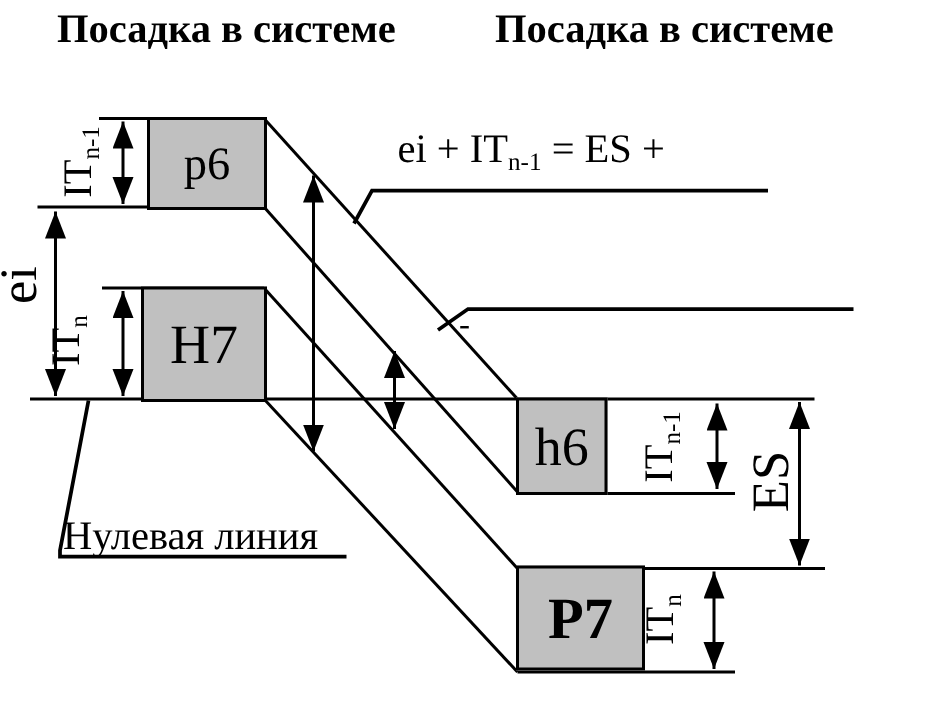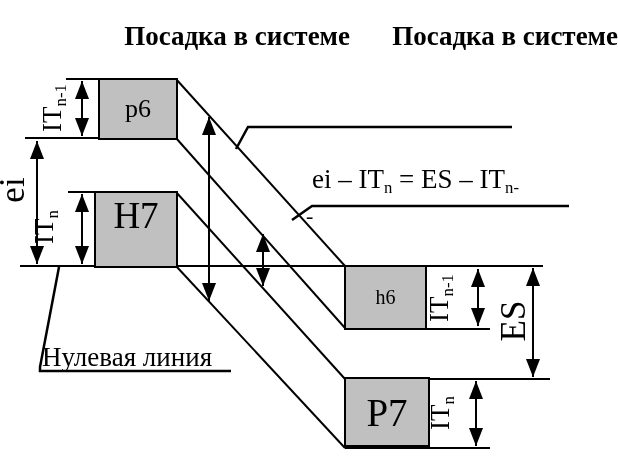--- a/index.html
+++ b/index.html
@@ -2,33 +2,33 @@
 <html><head>
 <meta charset="utf-8">
 <style>
   html,body{margin:0;padding:0;background:#fff;}
   #stage{
     position:relative;width:618px;height:467px;background:#ffffff;
     overflow:hidden;font-family:"Liberation Serif",serif;color:#000;
   }
   svg{position:absolute;left:0;top:0;}
   .title{
-    position:absolute;top:22px;font-weight:bold;font-size:27px;line-height:29px;
-    text-align:right;letter-spacing:0px;
+    position:absolute;top:5px;font-weight:bold;font-size:27px;line-height:29px;
+    text-align:left;letter-spacing:0px;
   }
   #title-left{left:38px;width:312px;}
   #title-right{left:330px;width:288px;}
   .zone{
     position:absolute;background:#c0c0c0;border:2px solid #000;
     display:flex;align-items:center;justify-content:center;box-sizing:border-box;
   }
-  #zone-p6{left:98px;top:78px;width:80px;height:62px;font-size:26px;}
-  #zone-h7{left:94px;top:191px;width:84px;height:77px;font-size:37px;align-items:flex-start;padding-top:1px;}
-  #zone-h6{left:344px;top:265px;width:83px;height:65px;font-size:20px;}
-  #zone-p7{left:344px;top:377px;width:86px;height:70px;font-size:39px;}
+  #zone-p6{left:98px;top:78px;width:80px;height:62px;font-size:31px;}
+  #zone-h7{left:94px;top:191px;width:84px;height:77px;font-size:37px;align-items:center;padding-top:1px;}
+  #zone-h6{left:344px;top:265px;width:61px;height:65px;font-size:36px;}
+  #zone-p7{left:344px;top:377px;width:86px;height:70px;font-size:39px;font-weight:bold;}
   .rot{
     position:absolute;white-space:nowrap;
     transform:translate(-50%,-50%) rotate(-90deg);
     font-size:27px;
   }
   .rot sub, .formula sub{font-size:0.62em;vertical-align:-0.3em;letter-spacing:0;}
   #lbl-ei{font-size:35px;}
   #lbl-es{font-size:35px;}
   .formula{position:absolute;font-size:27px;white-space:nowrap;}
   #formula1{left:265px;top:84px;}
@@ -120,20 +120,20 @@
   <div class="rot" style="left:441px;top:298px;">
     <span>IT</span><sub>n-1</sub>
   </div>
   <div class="rot" id="lbl-es" style="left:514px;top:321px;">
     <span>ES</span>
   </div>
   <div class="rot" style="left:442px;top:413px;">
     <span>IT</span><sub>n</sub>
   </div>
 
-  <div class="formula" id="formula2">
-    <span>ei – IT</span><sub>n</sub><span> = ES – IT</span><sub>n-</sub>
+  <div class="formula" id="formula1">
+    <span>ei + IT</span><sub>n-1</sub><span> = ES +</span>
   </div>
   <div id="wrap-dash">-</div>
 
   <div id="zero-label">Нулевая линия</div>
 
 </div>
 
 </body></html>

